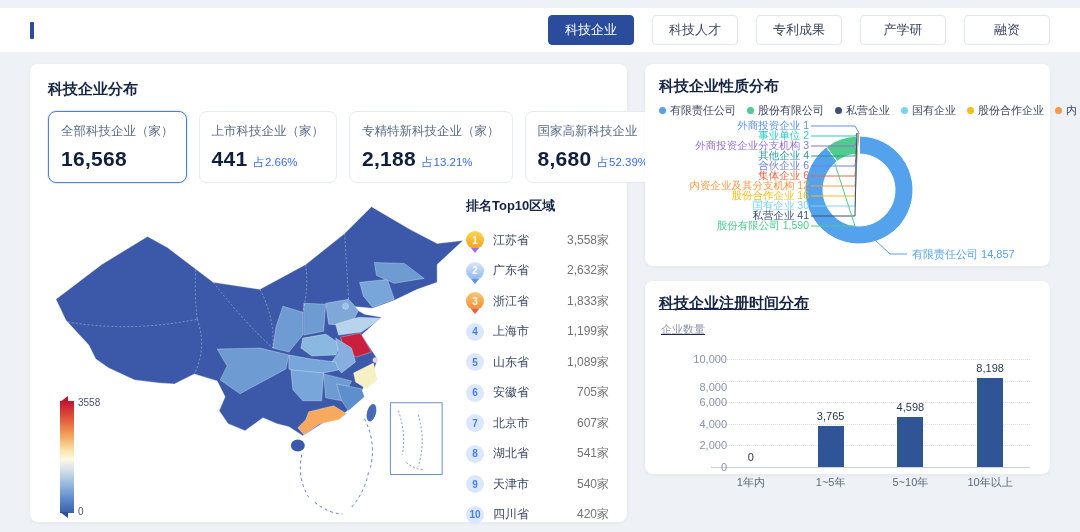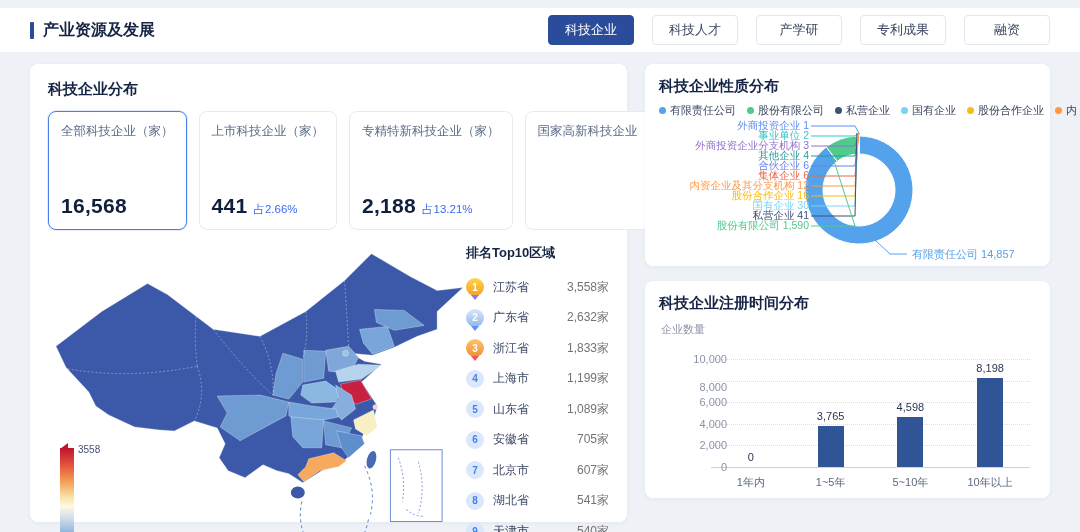--- a/index.html
+++ b/index.html
@@ -13,30 +13,30 @@
   .tabs { display:flex; gap:18px; }
   .tab { min-width:86px; height:30px; border:1px solid #e2e6ee; background:#fff; border-radius:4px; font-size:13px; color:#3a4560; cursor:pointer; font-family:inherit; }
   .tab.active { background:#2b4c9b; border-color:#2b4c9b; color:#fff; }
 
   
   .content { display:flex; gap:18px; padding:12px 30px 0 30px;border-radius:25px; }
   .panel { background:#fff; border-radius:8px; box-shadow:0 1px 4px rgba(30,50,90,.05); }
   .left-panel { width:597px; padding:16px 18px; height:458px; }
   .right-col { width:405px; display:flex; flex-direction:column; gap:15px; }
   .nature-panel { padding:13px 14px 8px; height:202px; }
-  .time-panel { padding:13px 14px; height:217px; }
+  .time-panel { padding:13px 14px; height:193px;text-decoration:underline; }
   .panel-title { font-size:15px; font-weight:700; color:#152444; }
 
   
   .cards { display:flex; gap:12px; margin-top:12px; }
   .card { flex:1; border:1px solid #e6eaf1; border-radius:8px; padding:11px 12px; cursor:pointer; background:#fff; }
   .card.selected { border:1px solid #4a7fe8; box-shadow:0 0 0 1px rgba(74,127,232,.15); }
   .card-label { font-size:12.5px; color:#5b6b87; white-space:nowrap; }
   .card-row { margin-top:7px; display:flex; align-items:baseline; gap:6px; }
-  .card-value { font-size:21px; font-weight:700; color:#101f3c; letter-spacing:.3px;margin-top:47px; }
+  .card-value { font-size:21px; font-weight:700; color:#101f3c; letter-spacing:.3px; }
   .card-share { font-size:11.5px; color:#3a6af0; }
 
   
   .map-row { display:flex; margin-top:10px; }
   .map-wrap { position:relative; width:418px; height:330px; }
   .grad-legend { position:absolute; left:12px; bottom:10px; width:14px; height:112px;
     background:linear-gradient(#c0142f 0%,#e4573c 16%,#f2a057 30%,#f9e3a8 44%,#fdf9e3 52%,#d3dfeb 62%,#8fb3da 76%,#5b85c6 89%,#3a5fa9 100%); }
   .grad-max, .grad-min { position:absolute; left:18px; font-size:10px; color:#45526e; white-space:nowrap; }
   .grad-max { top:-4px; } .grad-min { bottom:-4px; }
   .tri { position:absolute; width:0; height:0; }
@@ -73,27 +73,26 @@
   .bar-cat { position:absolute; transform:translateX(-50%); top:136px; font-size:11px; color:#5a6880; white-space:nowrap; }
 
   svg text { font-family:"Liberation Sans","DejaVu Sans",sans-serif; }
 </style>
 </head>
 <body>
 
 <div class="topbar">
   <div class="page-title">
     <span class="title-accent"></span>
-    <span>产业资源及发展</span>
   </div>
   <div class="tabs">
       <button class="tab active">科技企业</button>
       <button class="tab">科技人才</button>
+      <button class="tab">专利成果</button>
       <button class="tab">产学研</button>
-      <button class="tab">专利成果</button>
       <button class="tab">融资</button>
     </div>
 </div>
 
 <div class="content">
 
   <div class="panel left-panel">
     <div class="panel-title">科技企业分布</div>
     <div class="cards">
         <div class="card selected">
@@ -111,20 +110,24 @@
         </div>
         <div class="card">
           <div class="card-label">专精特新科技企业（家）</div>
           <div class="card-row">
             <span class="card-value">2,188</span>
             <span class="card-share">占13.21%</span>
           </div>
         </div>
         <div class="card">
           <div class="card-label">国家高新科技企业（家）</div>
+          <div class="card-row">
+            <span class="card-value">8,680</span>
+            <span class="card-share">占52.39%</span>
+          </div>
         </div>
       </div>
 
     <div class="map-row">
       <div class="map-wrap">
         <svg width="418" height="330" viewBox="0 0 420 330">
 
           <path fill="#3c59a9" stroke="#ffffff" stroke-width="0.6" stroke-opacity="0.5" d="M8,106 L54,71 L100,43 L120,54 L166,89 L213,96 L259,71 L298,40 L325,13 L364,36 L391,50 L417,47 L391,71 L391,89 L371,96 L348,107 L326,115 L304,113 L318,121 L335,124 L315,142 L331,166 L328,176 L318,191 L312,208 L295,223 L275,231 L256,243 L242,234 L230,231 L216,225 L198,238 L181,231 L172,218 L178,204 L170,188 L147,181 L127,191 L112,190 L87,187 L61,175 L48,166 L41,152 L18,127 Z"></path>
 
           <g stroke="#ffffff" stroke-width="0.5" stroke-opacity="0.6">

